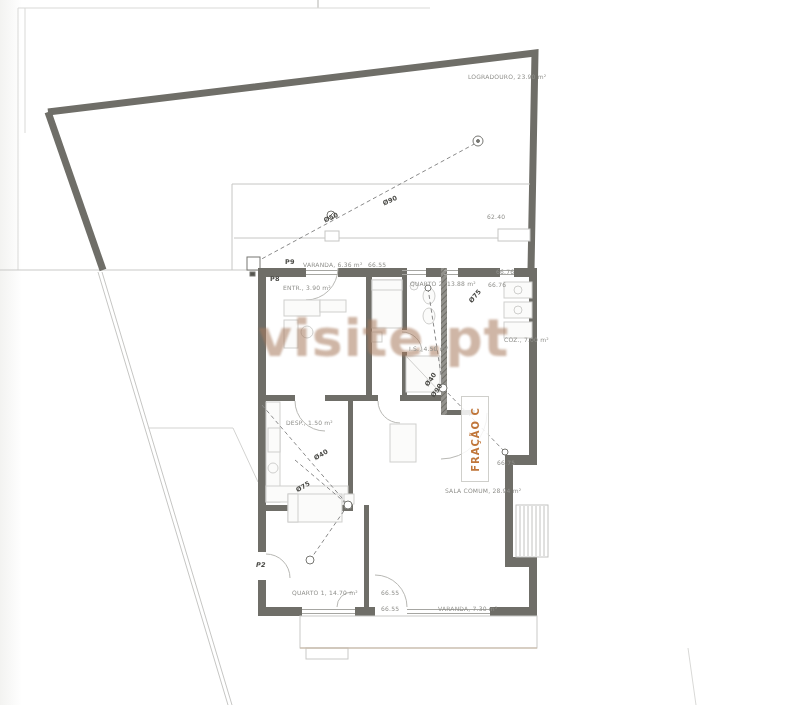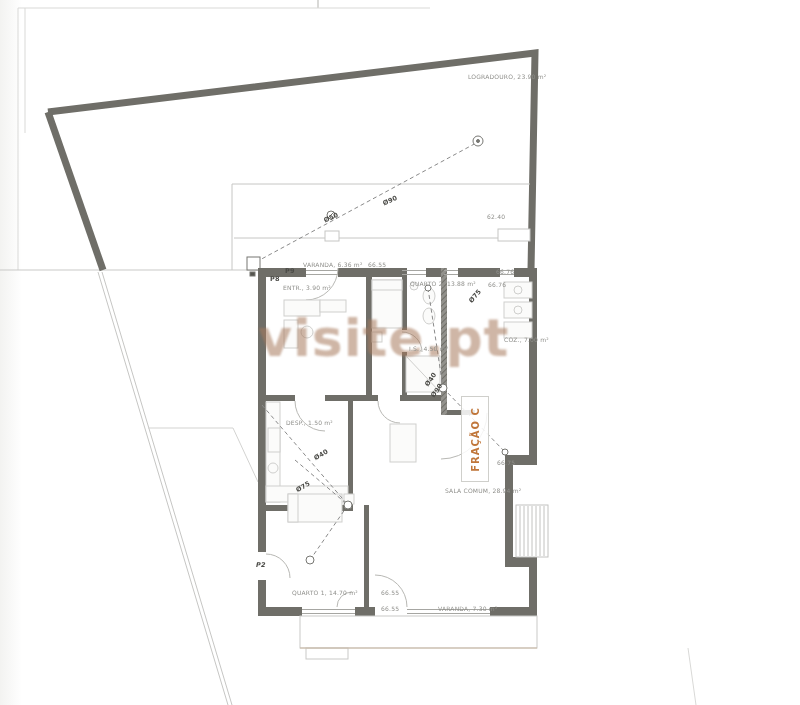--- a/index.html
+++ b/index.html
@@ -231,21 +231,21 @@
   <span class="lbl" style="left:286px;top:419px;">DESP., 1.50 m²</span>
   <span class="lbl" style="left:445px;top:487px;">SALA COMUM, 28.94 m²</span>
   <span class="lbl" style="left:497px;top:459px;">66.75</span>
   <span class="lbl" style="left:292px;top:589px;">QUARTO 1, 14.70 m²</span>
   <span class="lbl" style="left:381px;top:589px;">66.55</span>
   <span class="lbl" style="left:381px;top:605px;">66.55</span>
   <span class="lbl" style="left:438px;top:605px;">VARANDA, 7.30 m²</span>
 
   <span class="lbl dark" style="left:256px;top:562px;font-style:italic;">P2</span>
   <span class="lbl dark" style="left:248px;top:276px;padding-left:22px;">P8</span>
-  <span class="lbl dark" style="left:285px;top:259px;margin-top:9px;">P9</span>
+  <span class="lbl dark" style="left:285px;top:259px;">P9</span>
 
   <span class="lbl dark rot" style="left:382px;top:201px;transform:rotate(-24deg);">Ø90</span>
   <span class="lbl dark rot" style="left:323px;top:218px;transform:rotate(-24deg);">Ø50</span>
   <span class="lbl dark rot" style="left:313px;top:456px;transform:rotate(-30deg);">Ø40</span>
   <span class="lbl dark rot" style="left:295px;top:488px;transform:rotate(-30deg);">Ø75</span>
   <span class="lbl dark rot" style="left:424px;top:384px;transform:rotate(-55deg);">Ø40</span>
   <span class="lbl dark rot" style="left:430px;top:395px;transform:rotate(-55deg);">Ø90</span>
   <span class="lbl dark rot" style="left:468px;top:300px;transform:rotate(-50deg);">Ø75</span>
 
 </div>

